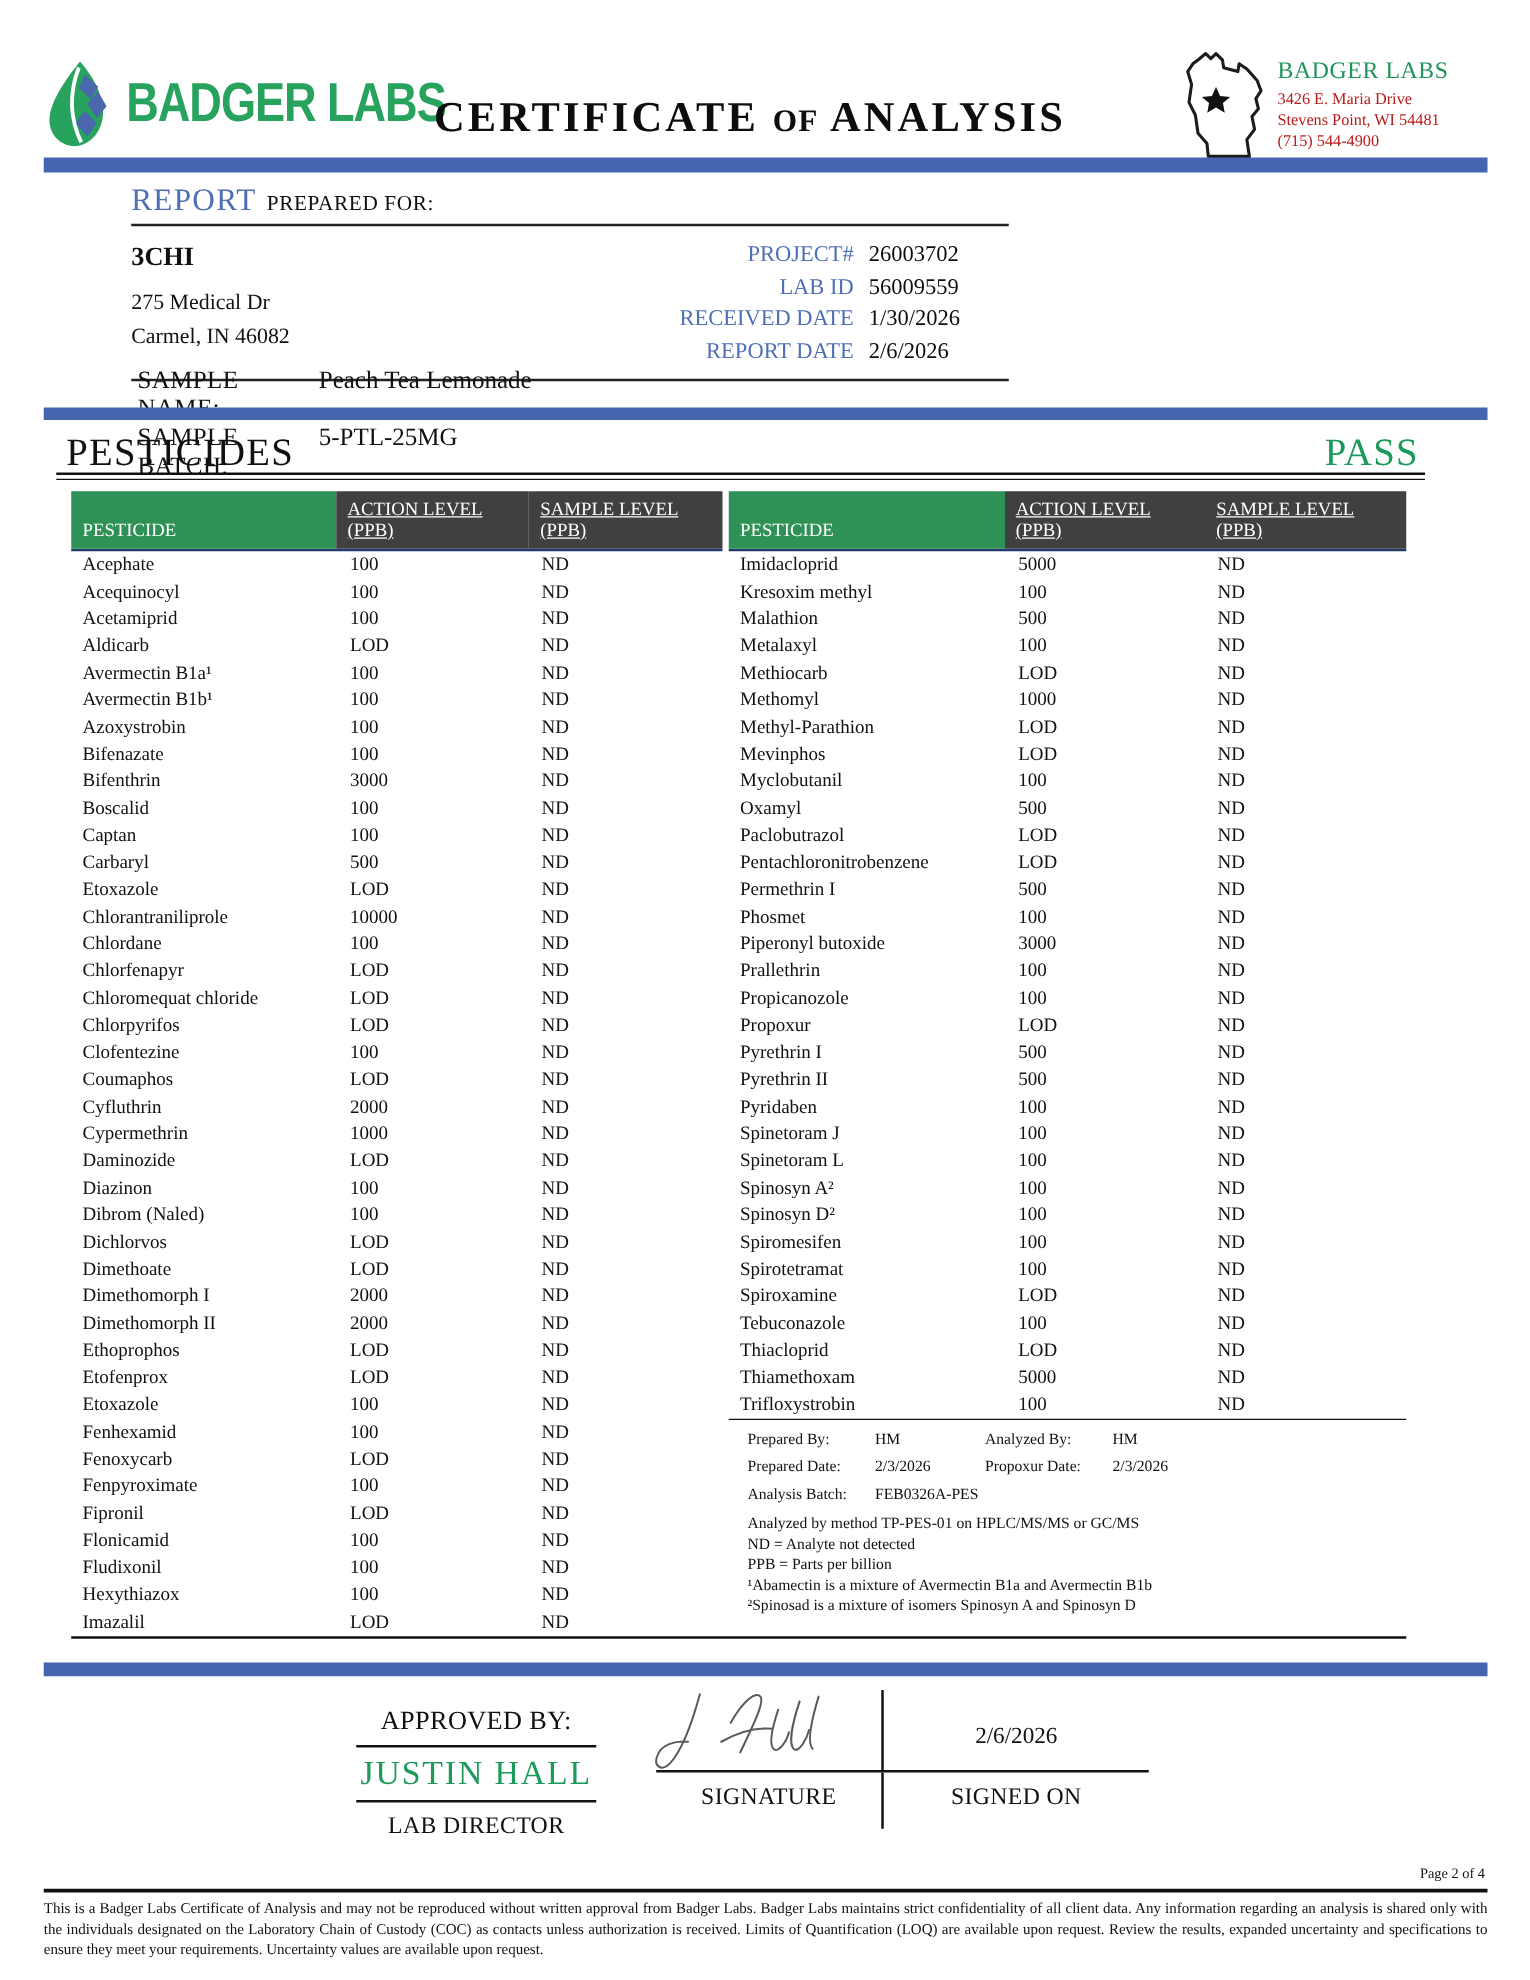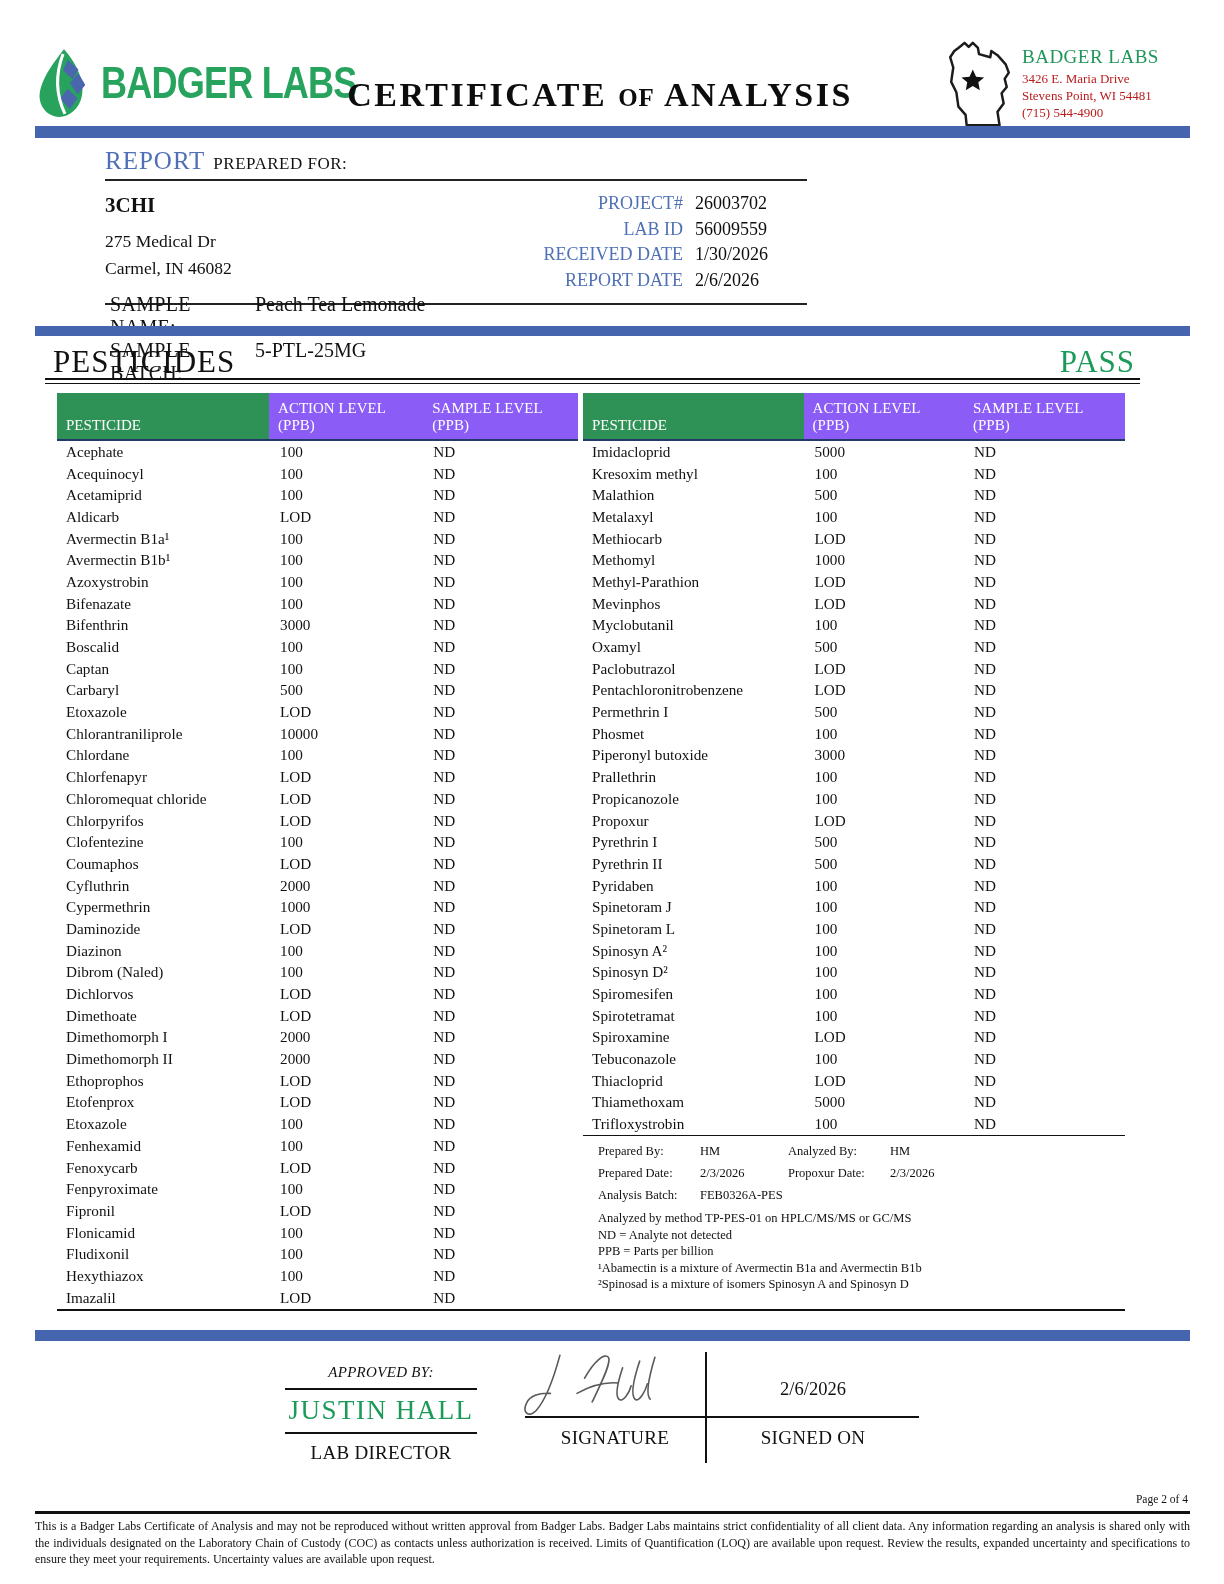--- a/index.html
+++ b/index.html
@@ -57,37 +57,37 @@
 
   .ptable { position:absolute; left:57px; top:393px; width:1068px; display:flex;
             border-bottom:2px solid #111; align-items:flex-start; }
   .half { display:flex; flex-direction:column; }
   .half-left  { width:521px; margin-right:5px; }
   .half-right { width:542px; }
   .thead { display:flex; height:48px; border-bottom:2.5px solid #23386b; }
   .th { color:#fff; font-size:15px; display:flex; flex-direction:column; justify-content:flex-end;
         padding:3px 2px 5px 9px; line-height:17px; }
   .th-green { background:#2e9156; width:40.7%; }
-  .th-blue  { background:#8b5cf6; } .th-action { width:29.6%; } .th-sample { width:29.7%; }
+  .th-blue  { background:#404040;text-decoration:underline; } .th-action { width:29.6%; } .th-sample { width:29.7%; }
   .trow { display:flex; height:21.7px; align-items:center; font-size:15.2px; }
   .c-name { width:40.7%; padding-left:9px; white-space:nowrap; }
   .c-action { width:29.6%; padding-left:11px; }
   .c-sample { width:29.7%; padding-left:10px; }
 
   
   .notes { border-top:1.8px solid #111; padding:8px 0 0 15px; }
   .notes-grid { display:grid; grid-template-columns:102px 88px 102px auto;
                 font-size:12.5px; row-gap:7px; margin-bottom:7px; }
   .notes-grid .nv { color:#0d0d0d; }
   .note-line { font-size:12.5px; line-height:16.5px; }
 
   
   .approval { position:absolute; top:1352px; left:285px; display:flex; }
   .appr-left { width:192px; text-align:center; margin-right:48px; padding-top:12px; }
-  .appr-label { font-size:15px; padding-bottom:7px; border-bottom:2.2px solid #111; letter-spacing:.3px;font-style:italic; }
+  .appr-label { font-size:21px; padding-bottom:7px; border-bottom:2.2px solid #111; letter-spacing:.3px; }
   .appr-name { font-size:27px; color:#1b9a59; letter-spacing:1.5px; padding:5px 0 6px 0;
                border-bottom:2.6px solid #111; }
   .appr-role { font-size:19px; padding-top:8px; letter-spacing:.3px; }
   .sig-table { display:flex; flex-direction:column; }
   .sig-top { display:flex; border-bottom:2.2px solid #111; }
   .sig-bottom { display:flex; }
   .sig-cell { width:182px; border-right:2.2px solid #111; display:flex; justify-content:center; }
   .date-cell { width:212px; display:flex; justify-content:center; }
   .sig-top .sig-cell { align-items:flex-end; height:64px; }
   .sig-top .date-cell { align-items:flex-end; padding-bottom:16px; font-size:18.5px; }

